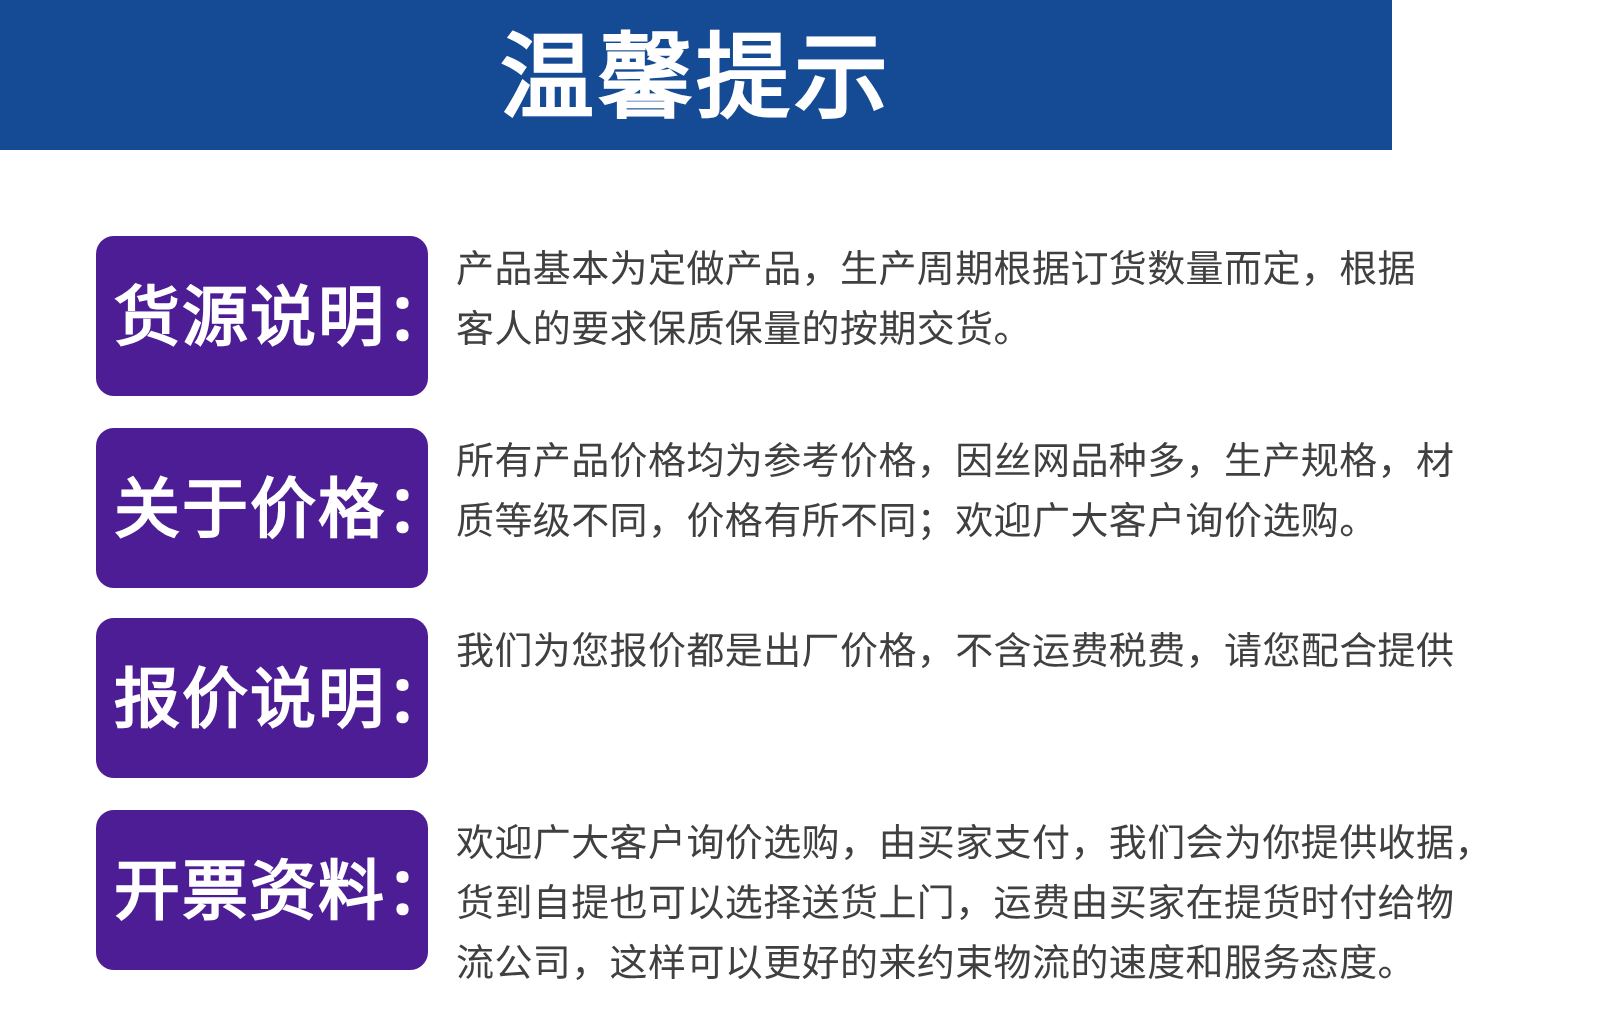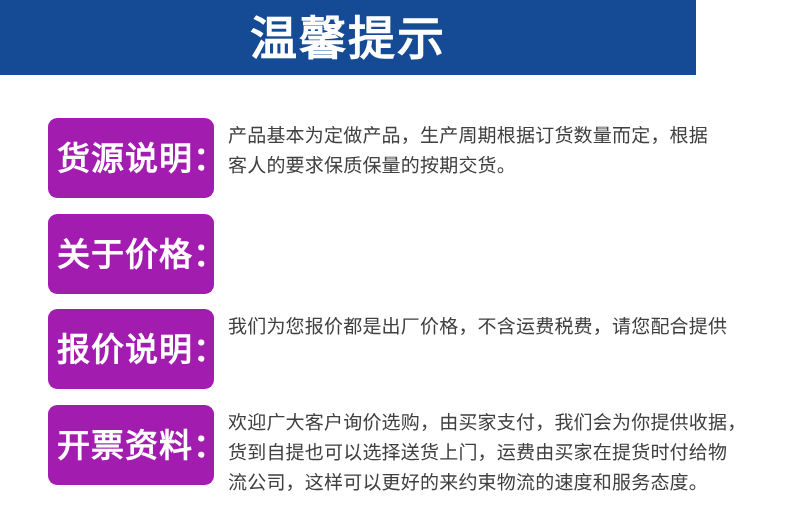--- a/index.html
+++ b/index.html
@@ -62,21 +62,21 @@
   .row-1 { top: 43px; }
   .row-2 { top: 139px; }
   .row-3 { top: 234px; }
   .row-4 { top: 330px; }
 
   .label-box {
     position: relative;
     width: 166px;
     height: 80px;
     margin-left: 48px;
-    background: #a21caf;
+    background: #4c1d95;
     border-radius: 9px;
     flex: 0 0 auto;
     display: flex;
     align-items: center;
     justify-content: flex-start;
     box-sizing: border-box;
     padding-left: 9px;
   }
   .label-text {
     color: #ffffff;
@@ -122,20 +122,24 @@
       <div class="body-text">
         <span class="body-line">产品基本为定做产品，生产周期根据订货数量而定，根据</span>
         <span class="body-line">客人的要求保质保量的按期交货。</span>
       </div>
     </div>
 
     <div class="row row-2">
       <div class="label-box">
         <span class="label-text">关于价格：</span>
       </div>
+      <div class="body-text">
+        <span class="body-line">所有产品价格均为参考价格，因丝网品种多，生产规格，材</span>
+        <span class="body-line">质等级不同，价格有所不同；欢迎广大客户询价选购。</span>
+      </div>
     </div>
 
     <div class="row row-3">
       <div class="label-box">
         <span class="label-text">报价说明：</span>
       </div>
       <div class="body-text">
         <span class="body-line">我们为您报价都是出厂价格，不含运费税费，请您配合提供</span>
       </div>
     </div>

